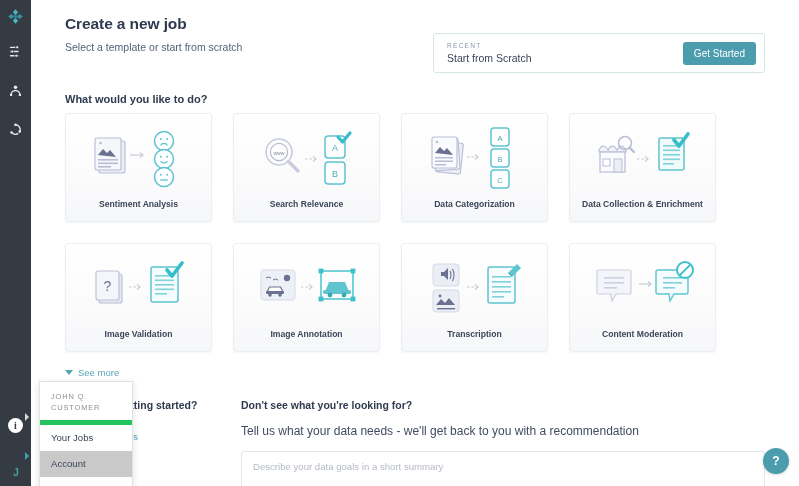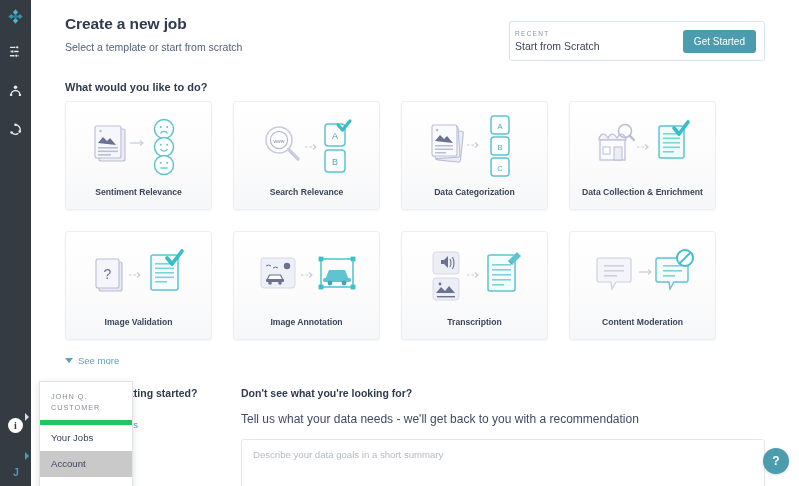--- a/index.html
+++ b/index.html
@@ -60,26 +60,26 @@
   .page-title {
     font-size: 15.5px; font-weight: 700; color: #2f3a4f;
     letter-spacing: -0.1px; line-height: 20px;
   }
   .page-sub {
     font-size: 10.5px; color: #55617a; margin-top: 6px; line-height: 14px;
   }
 
   
   .recent-card {
-    width: 256px; min-height: 40px;
+    width: 332px; min-height: 40px;
     border: 1px solid #d6e5e9; border-radius: 3px;
     background: #ffffff;
     display: flex; align-items: center; justify-content: space-between;
-    padding: 6px 8px 6px 5px;
-    margin-top: 7px;
+    padding: 6px 8px 6px 13px;
+    margin-top: 19px;
   }
   .recent-label {
     font-size: 6.5px; letter-spacing: 1.3px; color: #8b94a6;
     text-transform: uppercase; font-weight: 400;
   }
   .recent-name { font-size: 10.5px; color: #3b4559; margin-top: 3px; }
   .btn-primary {
     background: #4b9dad; color: #ffffff;
     border: none; border-radius: 3px;
     font-size: 10px; font-family: "Liberation Sans", sans-serif;
@@ -292,21 +292,21 @@
               <circle cx="79" cy="31" r="9.5" fill="#fff" stroke="#5ec4cf" stroke-width="1.5"></circle>
               <circle cx="75.8" cy="28.8" r="1" fill="#5ec4cf"></circle>
                 <circle cx="82.2" cy="28.8" r="1" fill="#5ec4cf"></circle>
               <path d="M75.5 33 a4 4 0 0 0 7 0" fill="none" stroke="#5ec4cf" stroke-width="1.3"></path>
               <circle cx="79" cy="49" r="9.5" fill="#fff" stroke="#5ec4cf" stroke-width="1.5"></circle>
               <circle cx="75.8" cy="46.8" r="1" fill="#5ec4cf"></circle>
                 <circle cx="82.2" cy="46.8" r="1" fill="#5ec4cf"></circle>
               <path d="M75.3 52 h7.4" stroke="#5ec4cf" stroke-width="1.3"></path>
             </svg>
           </div>
-          <div class="tcard-label">Sentiment Relevance</div>
+          <div class="tcard-label">Sentiment Analysis</div>
         </div>
 
         <div class="tcard">
           <div class="tcard-art">
             <svg width="108" height="62" viewBox="0 0 108 62">
               <circle cx="26" cy="24" r="13" fill="none" stroke="#c9ccdd" stroke-width="1.6"></circle>
               <circle cx="26" cy="24" r="8.6" fill="none" stroke="#b5b9ce" stroke-width="1.2"></circle>
               <text x="26" y="26.5" font-size="5.2" fill="#8a8fa8" text-anchor="middle" font-family="'Liberation Sans',sans-serif">www</text>
               <path d="M35.5 33.5 L45 43" stroke="#c9ccdd" stroke-width="3.4" stroke-linecap="round"></path>
               <path d="M52 31 h10" stroke="#c9ccd8" stroke-width="1.2" stroke-dasharray="2.5 2"></path>

